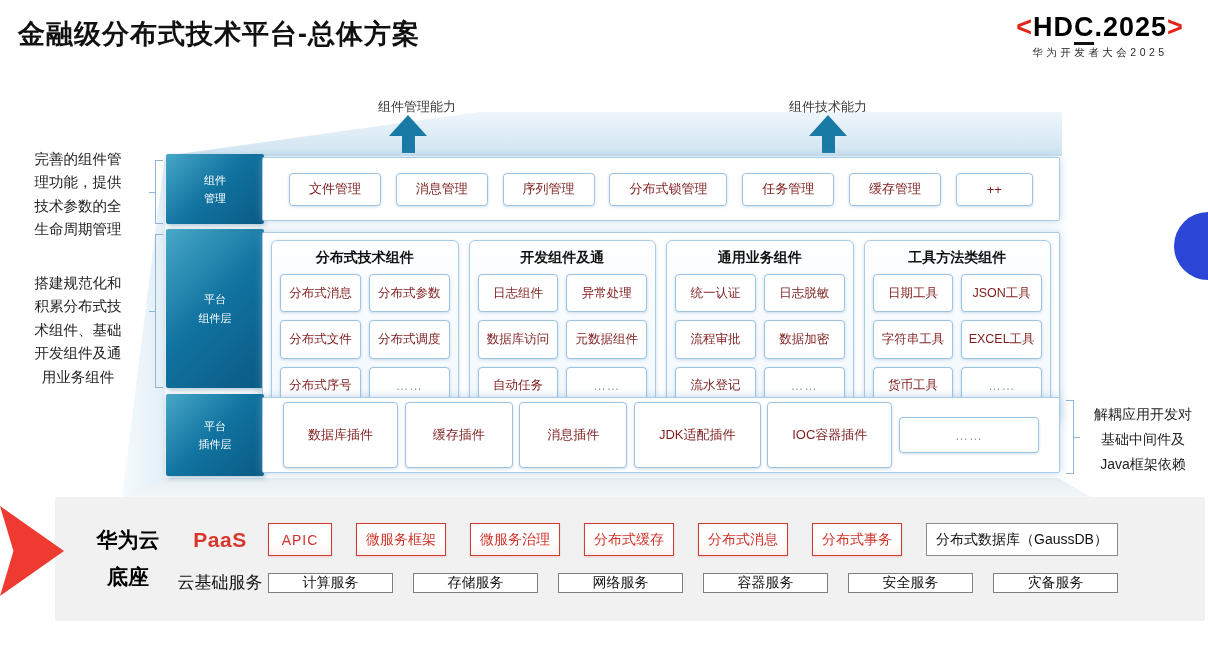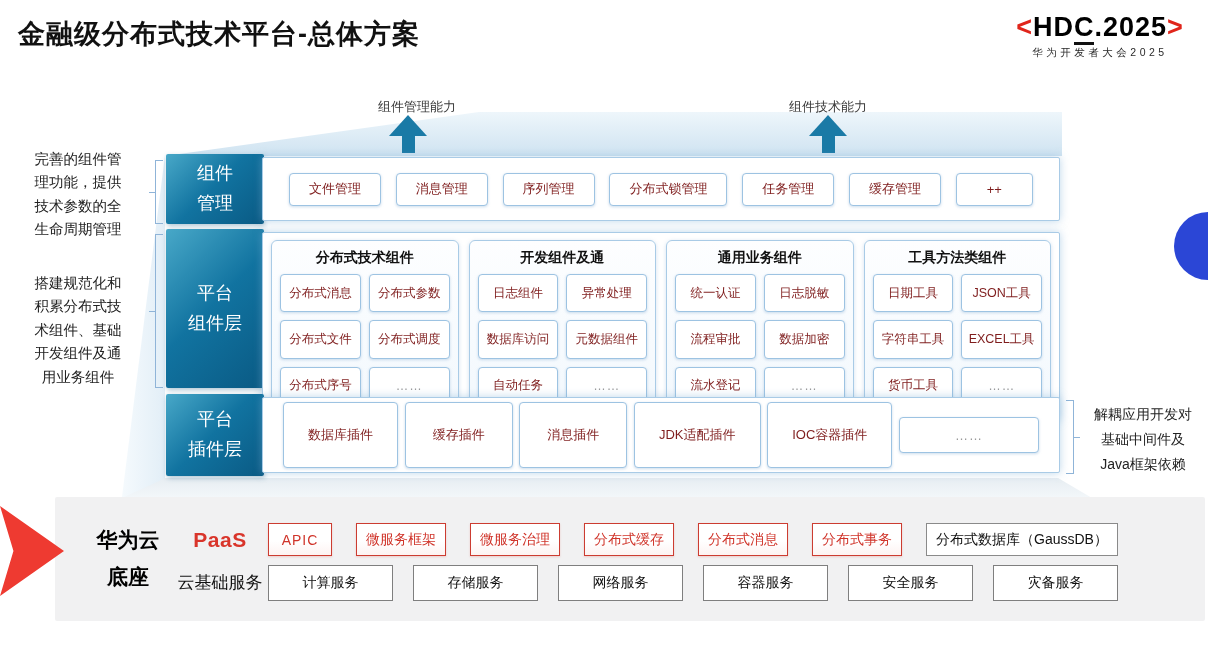--- a/index.html
+++ b/index.html
@@ -40,21 +40,21 @@
 
   
   .bracket{position:absolute;width:7px;}
   .bracket.lb{border:1px solid #8fb4d8;border-right:none;}
   .bracket.lb::after{content:'';position:absolute;left:-7px;top:50%;width:7px;height:1px;background:#8fb4d8;}
   .bracket.rb{border:1px solid #8fb4d8;border-left:none;}
   .bracket.rb::after{content:'';position:absolute;right:-7px;top:50%;width:7px;height:1px;background:#8fb4d8;}
 
   
   .row-label{position:absolute;display:flex;align-items:center;justify-content:center;text-align:center;
-             color:#fff;font-size:18px;line-height:1.65;white-space:pre-line;border-radius:2px;
+             color:#fff;font-size:11px;line-height:1.65;white-space:pre-line;border-radius:2px;
              background:linear-gradient(135deg,#48a8c8 0%,#1173a0 48%,#0a5a84 100%);
              box-shadow:1px 2px 5px rgba(20,90,130,.35);}
   .row-panel{position:absolute;background:#fff;border:1px solid #a9cbe6;border-radius:2px;
              box-shadow:0 0 8px rgba(125,175,215,.5);}
   .chip{display:flex;align-items:center;justify-content:center;background:#fff;
         border:1px solid #9dc3e2;border-radius:4px;box-shadow:0 1px 3px rgba(130,170,210,.4);
         font-size:13px;color:#7f1d1d;white-space:nowrap;}
   .chip.dots{color:#999;letter-spacing:1px;}
 
   .row1-panel{left:262px;top:157px;width:798px;height:64px;display:flex;align-items:center;
@@ -79,21 +79,21 @@
   .foundation{position:absolute;left:55px;top:497px;width:1150px;height:124px;
               background:#f1f1f2;border-radius:2px;}
   .hw-label{position:absolute;left:18px;top:0;height:100%;width:110px;display:flex;align-items:center;
             justify-content:center;text-align:center;font-size:21px;font-weight:bold;color:#000000;
             line-height:1.75;white-space:pre-line;}
   .paas-label{position:absolute;left:80px;top:26px;width:170px;height:33px;display:flex;align-items:center;
               justify-content:center;font-size:21px;font-weight:bold;color:#d9352b;letter-spacing:.5px;}
   .iaas-label{position:absolute;left:80px;top:68px;width:170px;height:35px;display:flex;align-items:center;
               justify-content:center;font-size:17px;color:#111;}
   .paas-row{position:absolute;left:213px;right:87px;top:26px;height:33px;display:flex;gap:24px;}
-  .iaas-row{position:absolute;left:213px;right:87px;top:68px;height:36px;display:flex;gap:20px;}
+  .iaas-row{position:absolute;left:213px;right:87px;top:68px;height:36px;display:flex;gap:20px;align-items:center;}
   .fchip{display:flex;align-items:center;justify-content:center;background:#fff;font-size:14px;
          white-space:nowrap;box-sizing:border-box;}
   .fchip.red{border:1px solid #cc3c31;color:#d0342a;flex:1;
              background:linear-gradient(180deg,#fff 55%,#fdf3f2 100%);box-shadow:0 1px 2px rgba(220,90,80,.25);}
   .fchip.apic{flex:0 0 64px;letter-spacing:1px;}
   .fchip.neutral{border:1px solid #8a8a8a;color:#111;}
   .fchip.gauss{flex:0 0 192px;}
   .iaas-row .fchip{flex:1;border:1px solid #7f7f7f;color:#111;}
 
   

